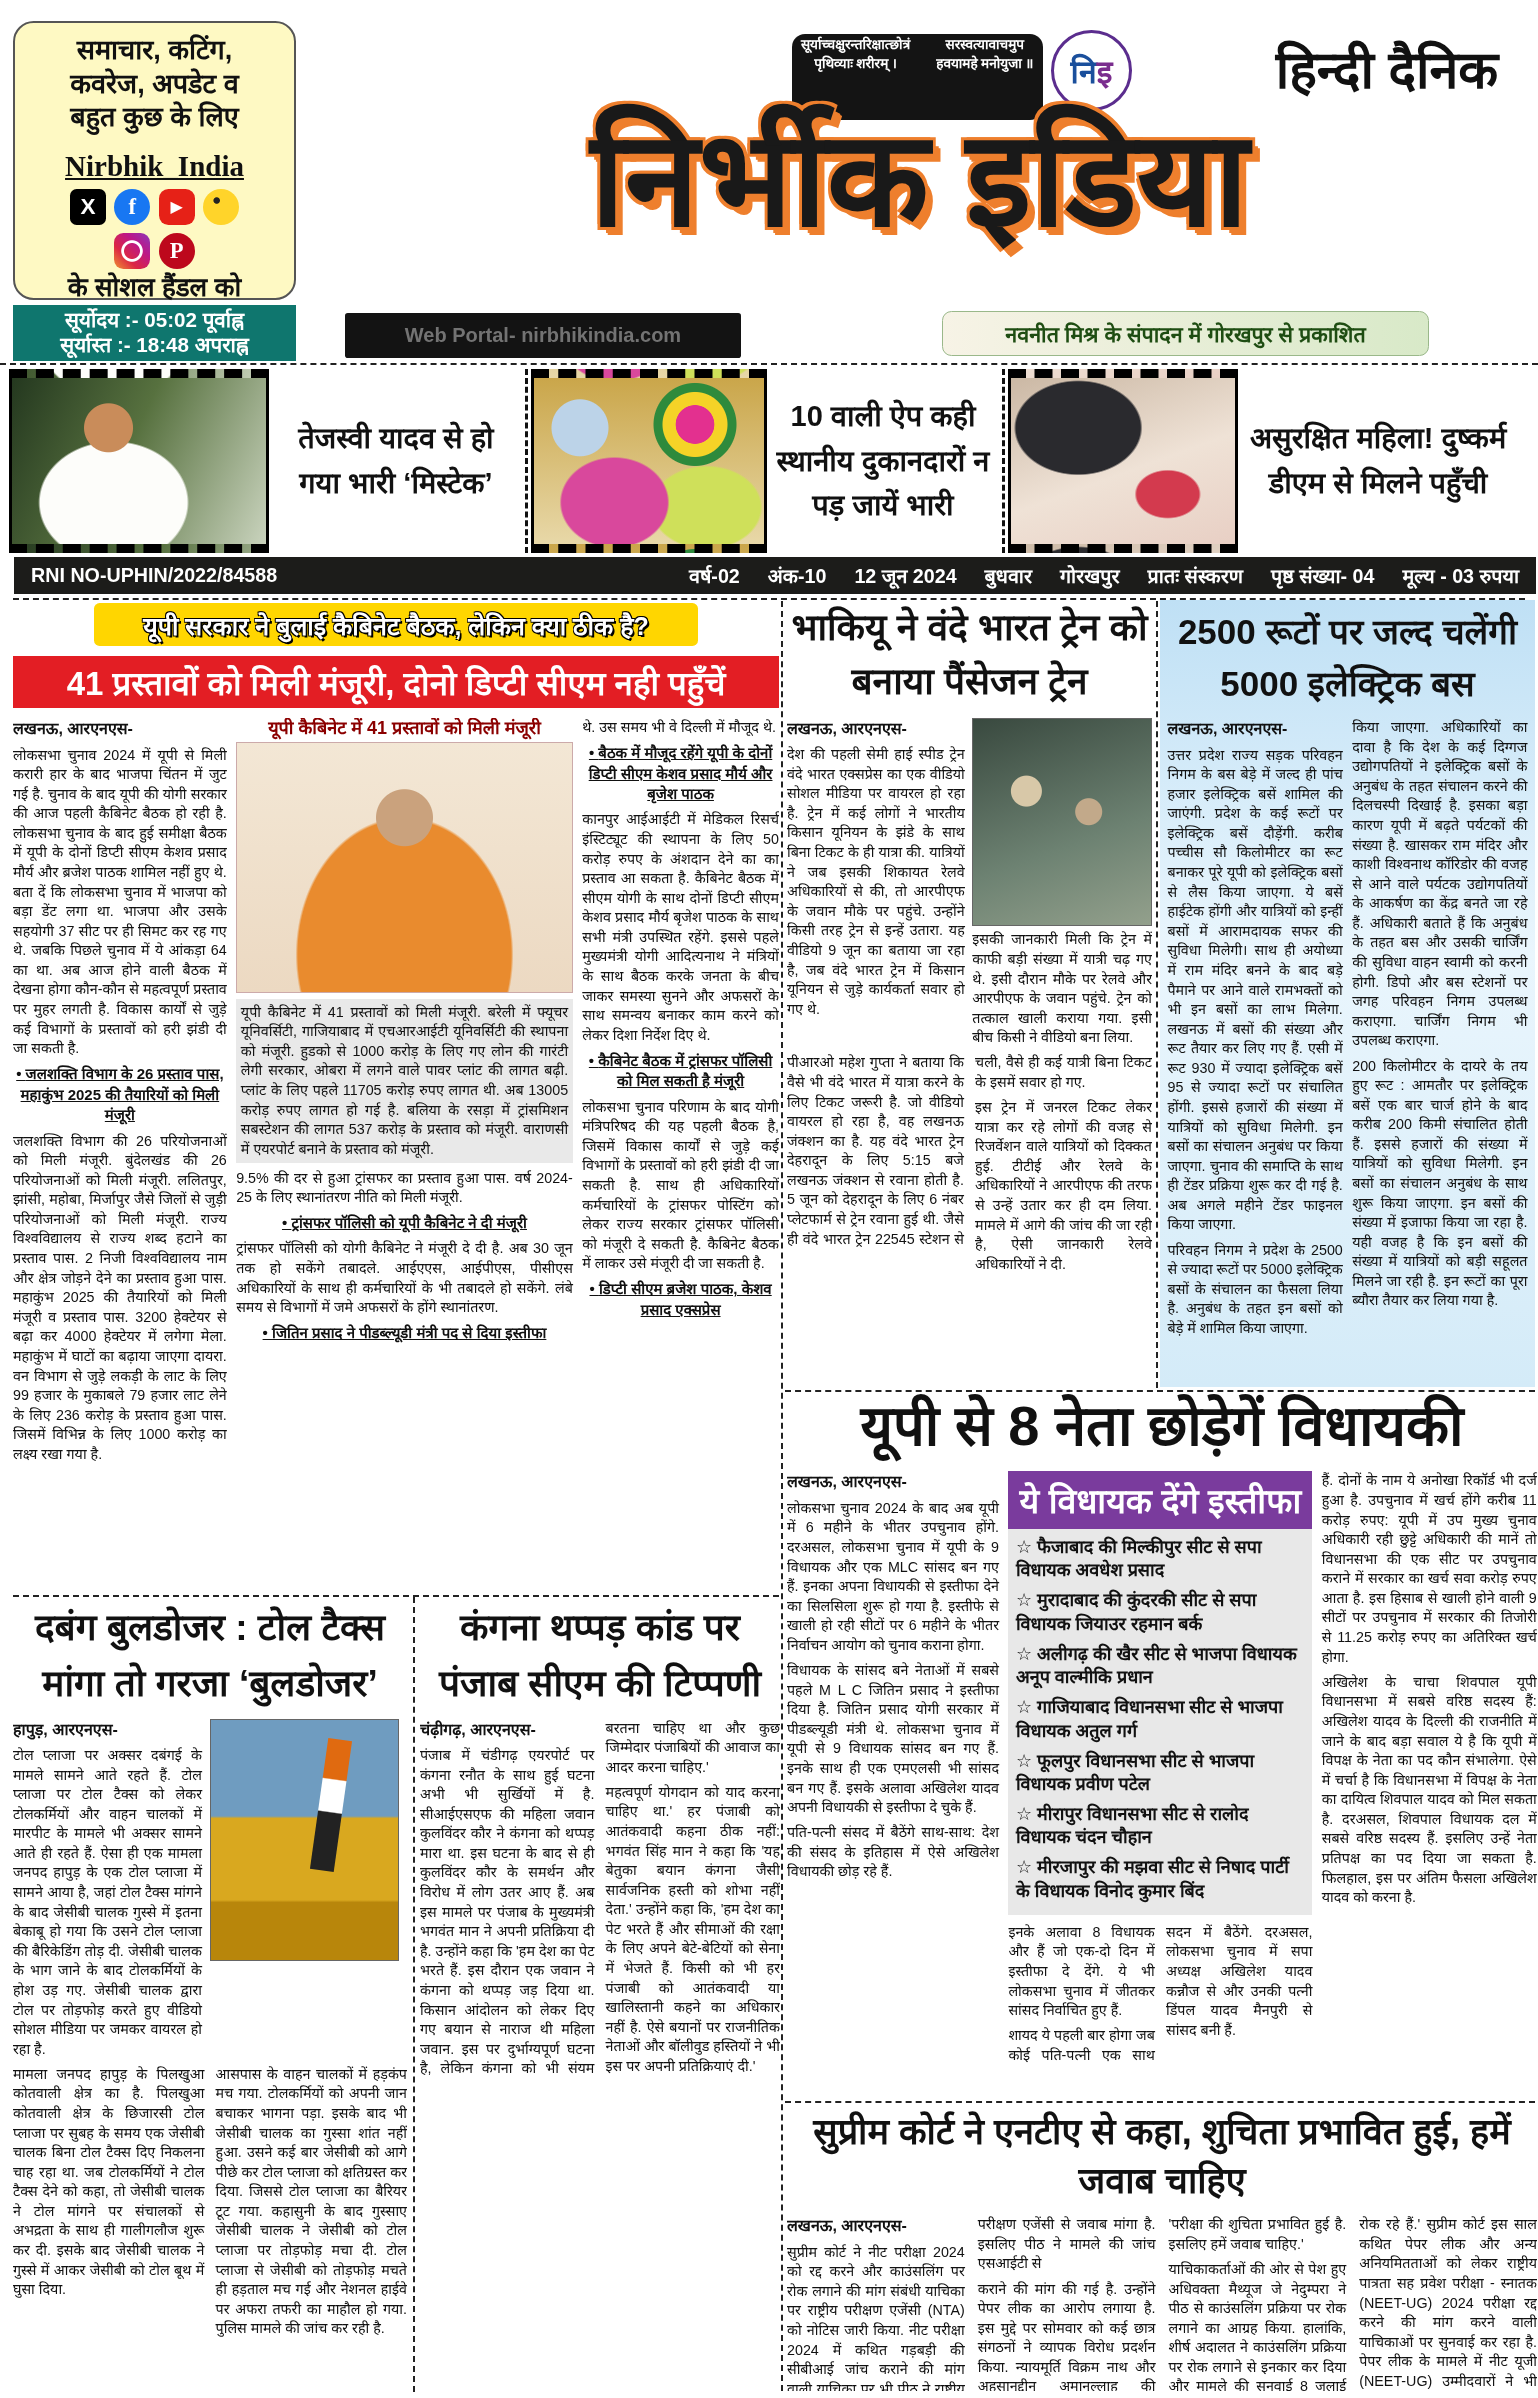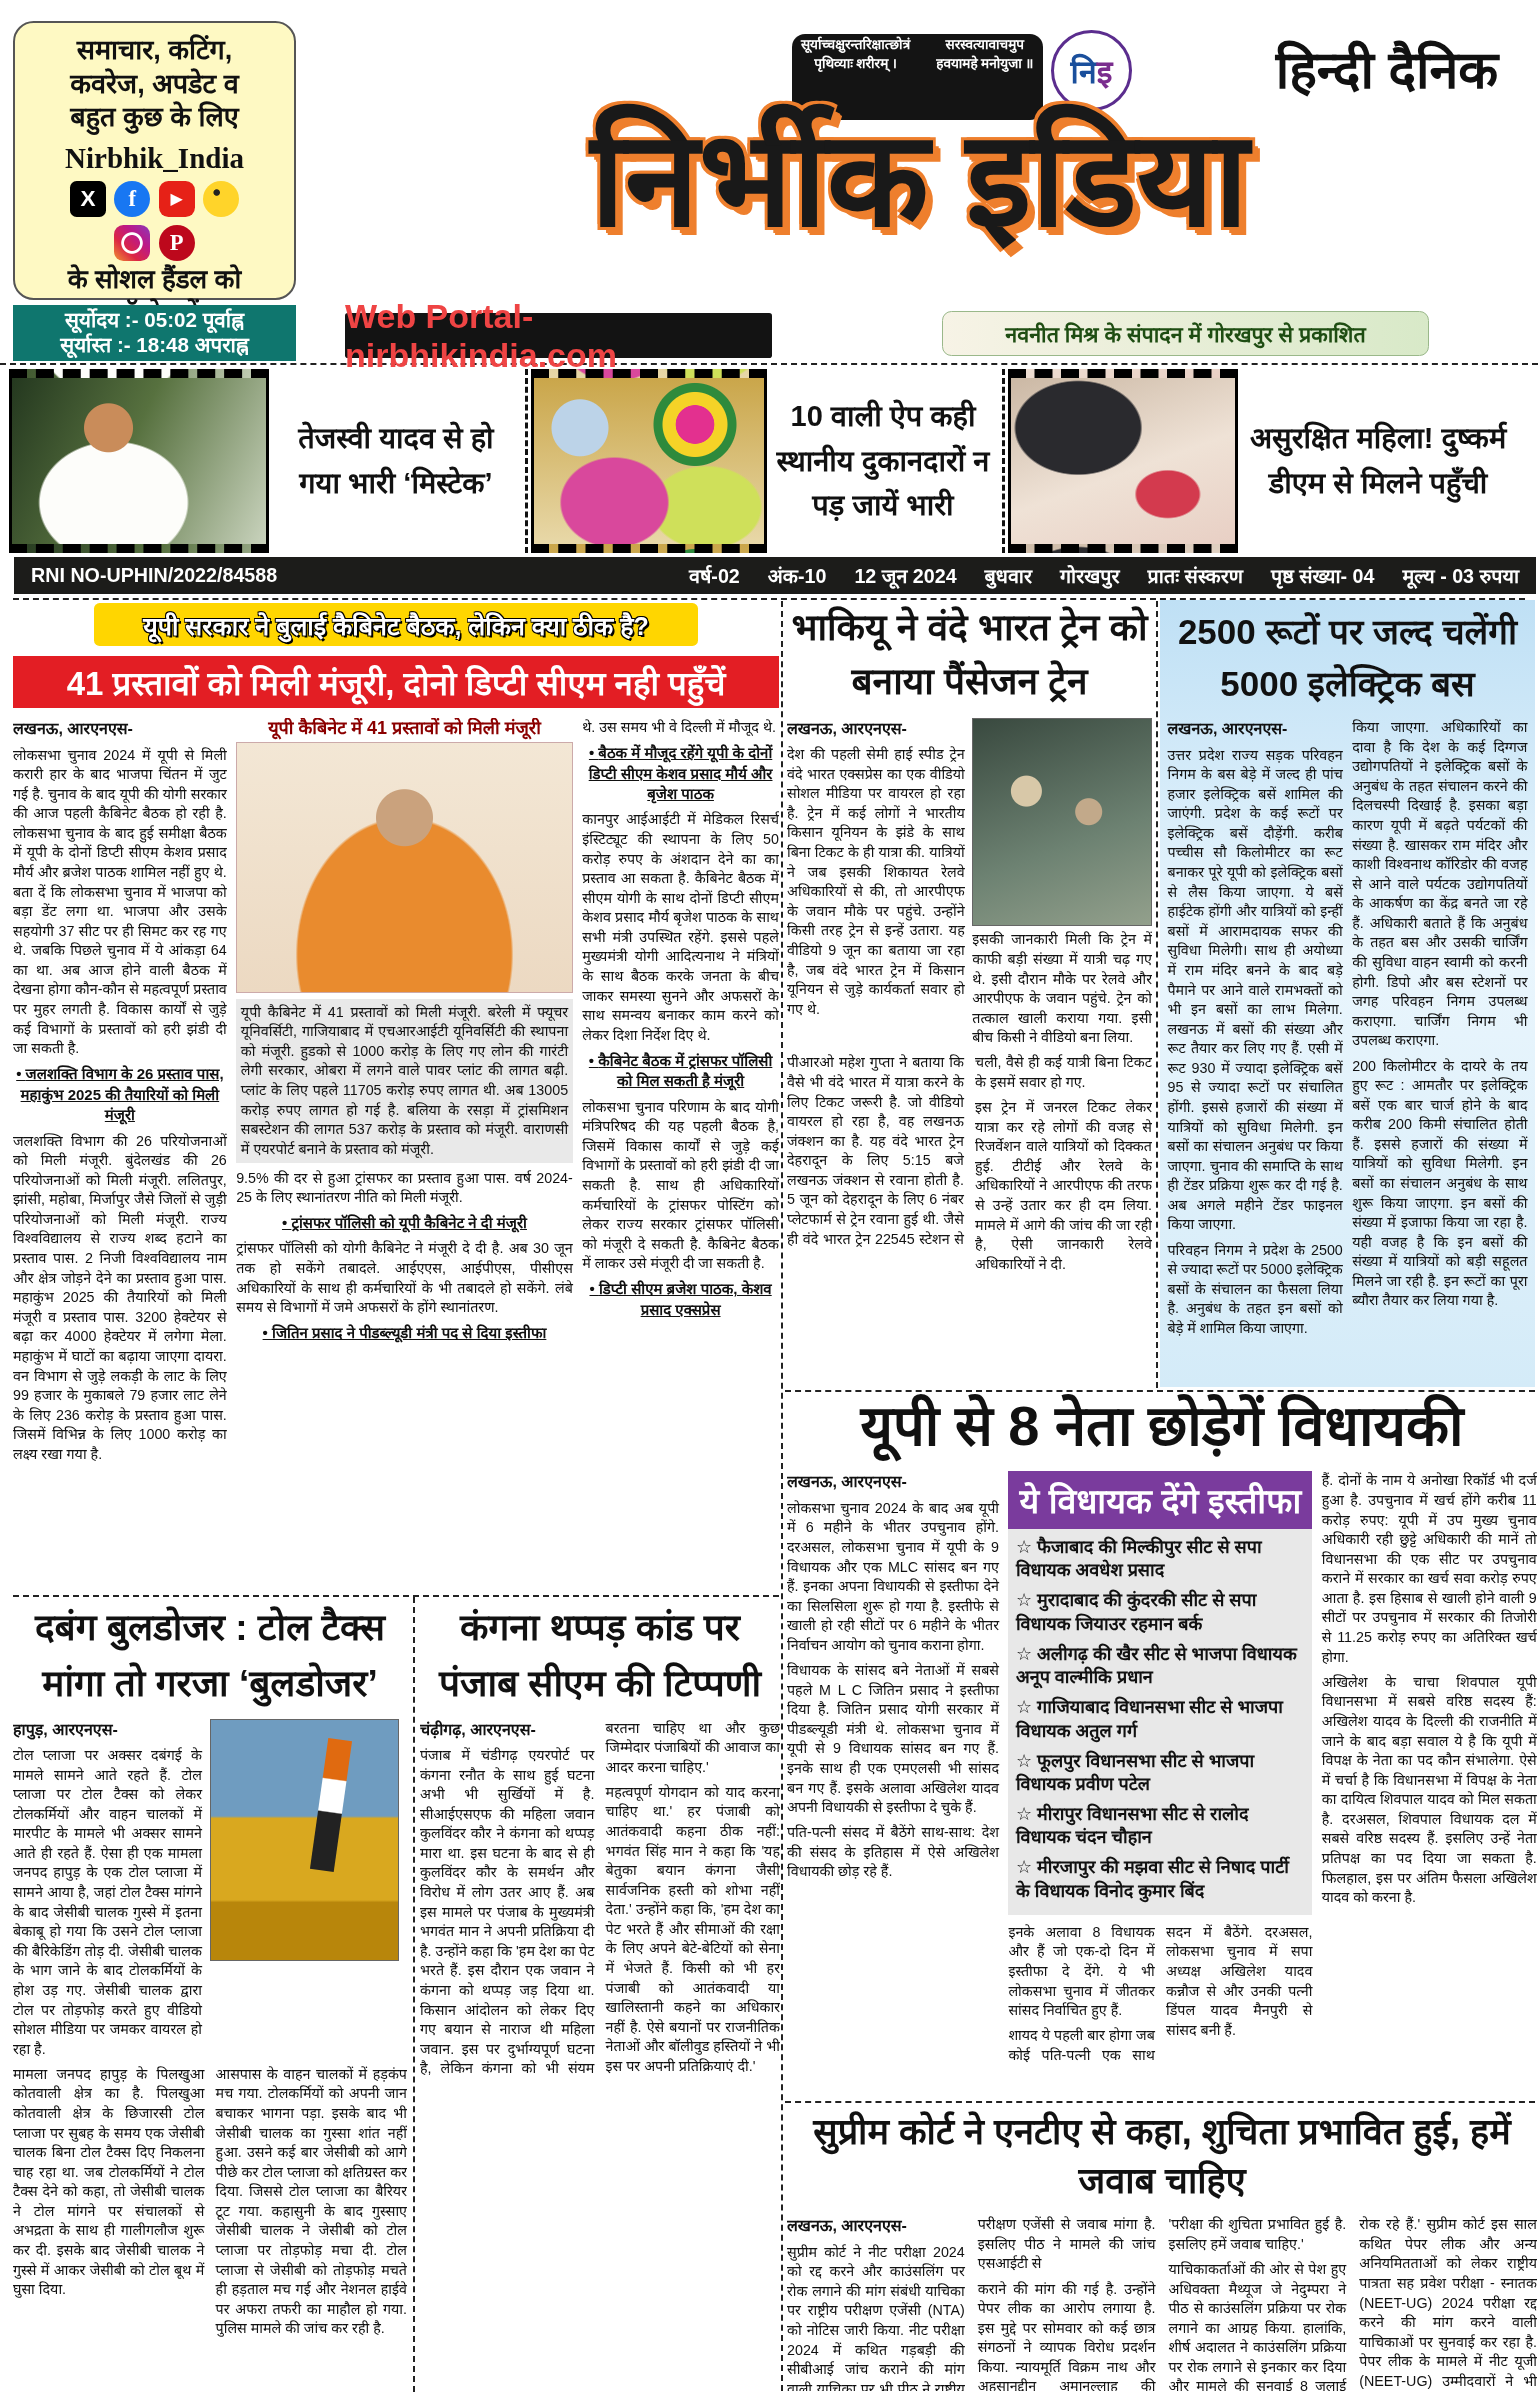--- a/index.html
+++ b/index.html
@@ -5,21 +5,21 @@
   * { margin:0; padding:0; box-sizing:border-box; }
   body { background:#888; font-family:"Liberation Sans","DejaVu Sans",sans-serif; }
   .page { position:relative; width:1538px; height:2399px; background:#fff; margin:0 auto;
           overflow:hidden; color:#111; }
 
   
   .mast { position:absolute; left:0; top:0; width:1538px; height:365px; border-bottom:2.8px dashed #222; background:#fff; }
   .sbox { position:absolute; left:13px; top:20.6px; width:283px; height:279px;
           border:2.8px solid #555; border-radius:20.6px; background:#fef9c3; text-align:center; padding-top:11.2px; }
   .sline { font-weight:bold; font-size:27px; line-height:1.25; }
-  .handle { font-family:"Liberation Serif","DejaVu Serif",serif; font-weight:bold; font-size:29px; margin-top:7px; }
+  .handle { font-family:"Liberation Serif","DejaVu Serif",serif; font-weight:bold; font-size:29px; margin-top:15px;text-decoration:underline; }
   .icons { display:flex; justify-content:center; flex-wrap:wrap; gap:8.4px; width:187px; margin:5.6px auto 1.9px; }
   .ic { width:36px; height:36px; display:flex; align-items:center; justify-content:center;
         font-weight:bold; color:#fff; font-size:22.5px; }
   .ic-x  { background:#000; border-radius:6.6px; }
   .ic-fb { background:#1877f2; border-radius:50%; font-family:"Liberation Serif",serif; }
   .ic-yt { background:#e62117; border-radius:9.4px; font-size:16px; }
   .ic-koo{ background:radial-gradient(circle at 38% 32%, #222 2.8px, transparent 3.7px), #ffd42a; border-radius:50%; }
   .ic-ig { background:radial-gradient(circle at 50% 50%, transparent 7.5px, #fff 8.4px, #fff 10.3px, transparent 11.2px),
            linear-gradient(45deg,#f09433,#dc2743,#bc1888,#8a3ab9); border-radius:9.4px; }
   .ic-pin{ background:#bd081c; border-radius:50%; font-family:"Liberation Serif",serif; }
@@ -30,22 +30,22 @@
             border-radius:13px; display:flex; flex-direction:row; justify-content:center; gap:7.5px;
             text-align:center; font-weight:bold; font-size:13.6px; font-family:"Liberation Serif",serif; }
   .logo { position:absolute; left:1051px; top:30px; width:81px; height:81px; border:3.7px solid #5b2d8e;
           border-radius:50%; background:#fff; display:flex; align-items:center; justify-content:center; }
   .lg1 { color:#1a4f9c; font-weight:bold; font-size:32px; }
   .lg2 { color:#7a2d8e; font-weight:bold; font-size:32px; }
   .daily { position:absolute; left:1237px; top:32px; width:300px; text-align:center; font-weight:bold; font-size:52px; }
   .title { position:absolute; left:300px; top:90px; width:1239px; text-align:center; white-space:nowrap;
            font-weight:900; font-size:133px; line-height:1.35; color:#191919;
            text-shadow:5.6px 5.6px 0 #ee7f2d,-2.8px -2.8px 0 #ee7f2d,2.8px -2.8px 0 #ee7f2d,-2.8px 2.8px 0 #ee7f2d,7.5px 7.5px 0 #ee7f2d; }
-  .portal { position:absolute; left:345px; top:313px; width:427px; height:45px; background:#131313; color:#ef4444;
-            font-weight:bold; font-size:34px; display:flex; align-items:center; justify-content:center; border-radius:2.8px; }
+  .portal { position:absolute; left:345px; top:313px; width:396px; height:45px; background:#131313; color:#737373;
+            font-weight:bold; font-size:20px; display:flex; align-items:center; justify-content:center; border-radius:2.8px; }
   .publisher { position:absolute; left:942px; top:311px; width:487px; height:45px; border-radius:9.4px;
                background:linear-gradient(90deg,#f7f3e6,#d8e9c8); border:0.9px solid #9ab88a; color:#1e4d12;
                font-weight:bold; font-size:21.5px; display:flex; align-items:center; justify-content:center; }
 
   
   .strip { position:absolute; left:9.4px; top:369px; width:1522px; height:184px; display:flex; align-items:stretch; }
   .sphoto { border-top:9.4px dashed #000; border-bottom:9.4px dashed #000; border-left:3.7px solid #000; border-right:3.7px solid #000; }
   .p1w{width:260px;} .p2w{width:236px;} .p3w{width:230px;}
   .shead { display:flex; align-items:center; justify-content:center; text-align:center;
            font-weight:bold; font-size:29px; line-height:1.55; padding:0 9.4px; }

